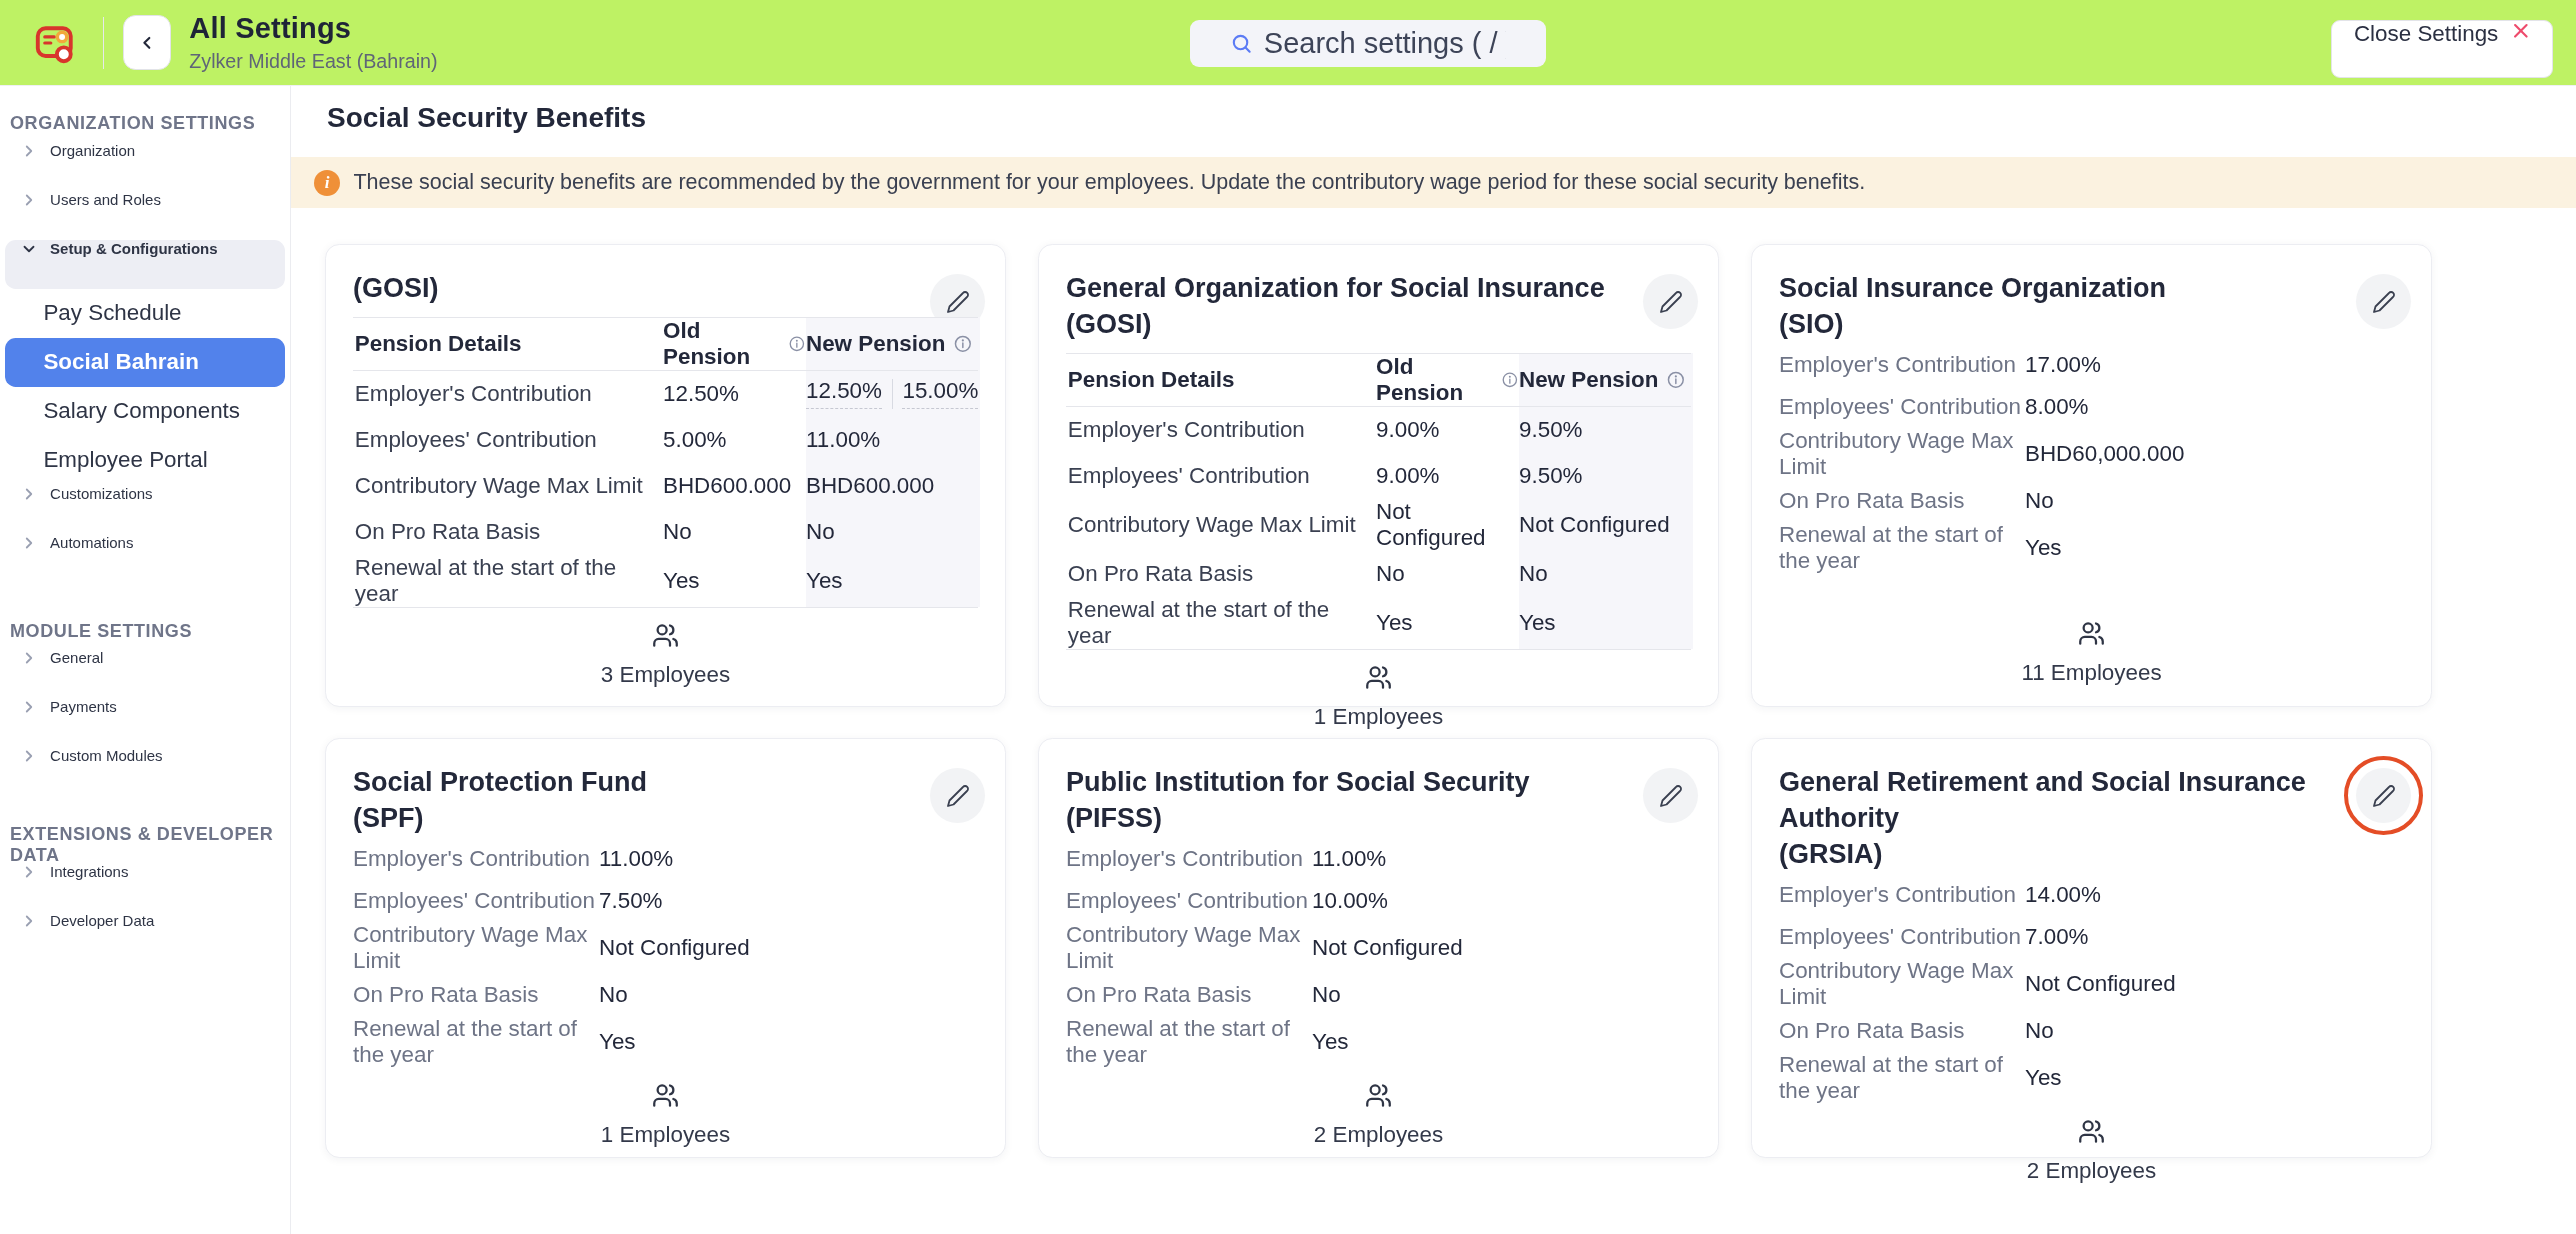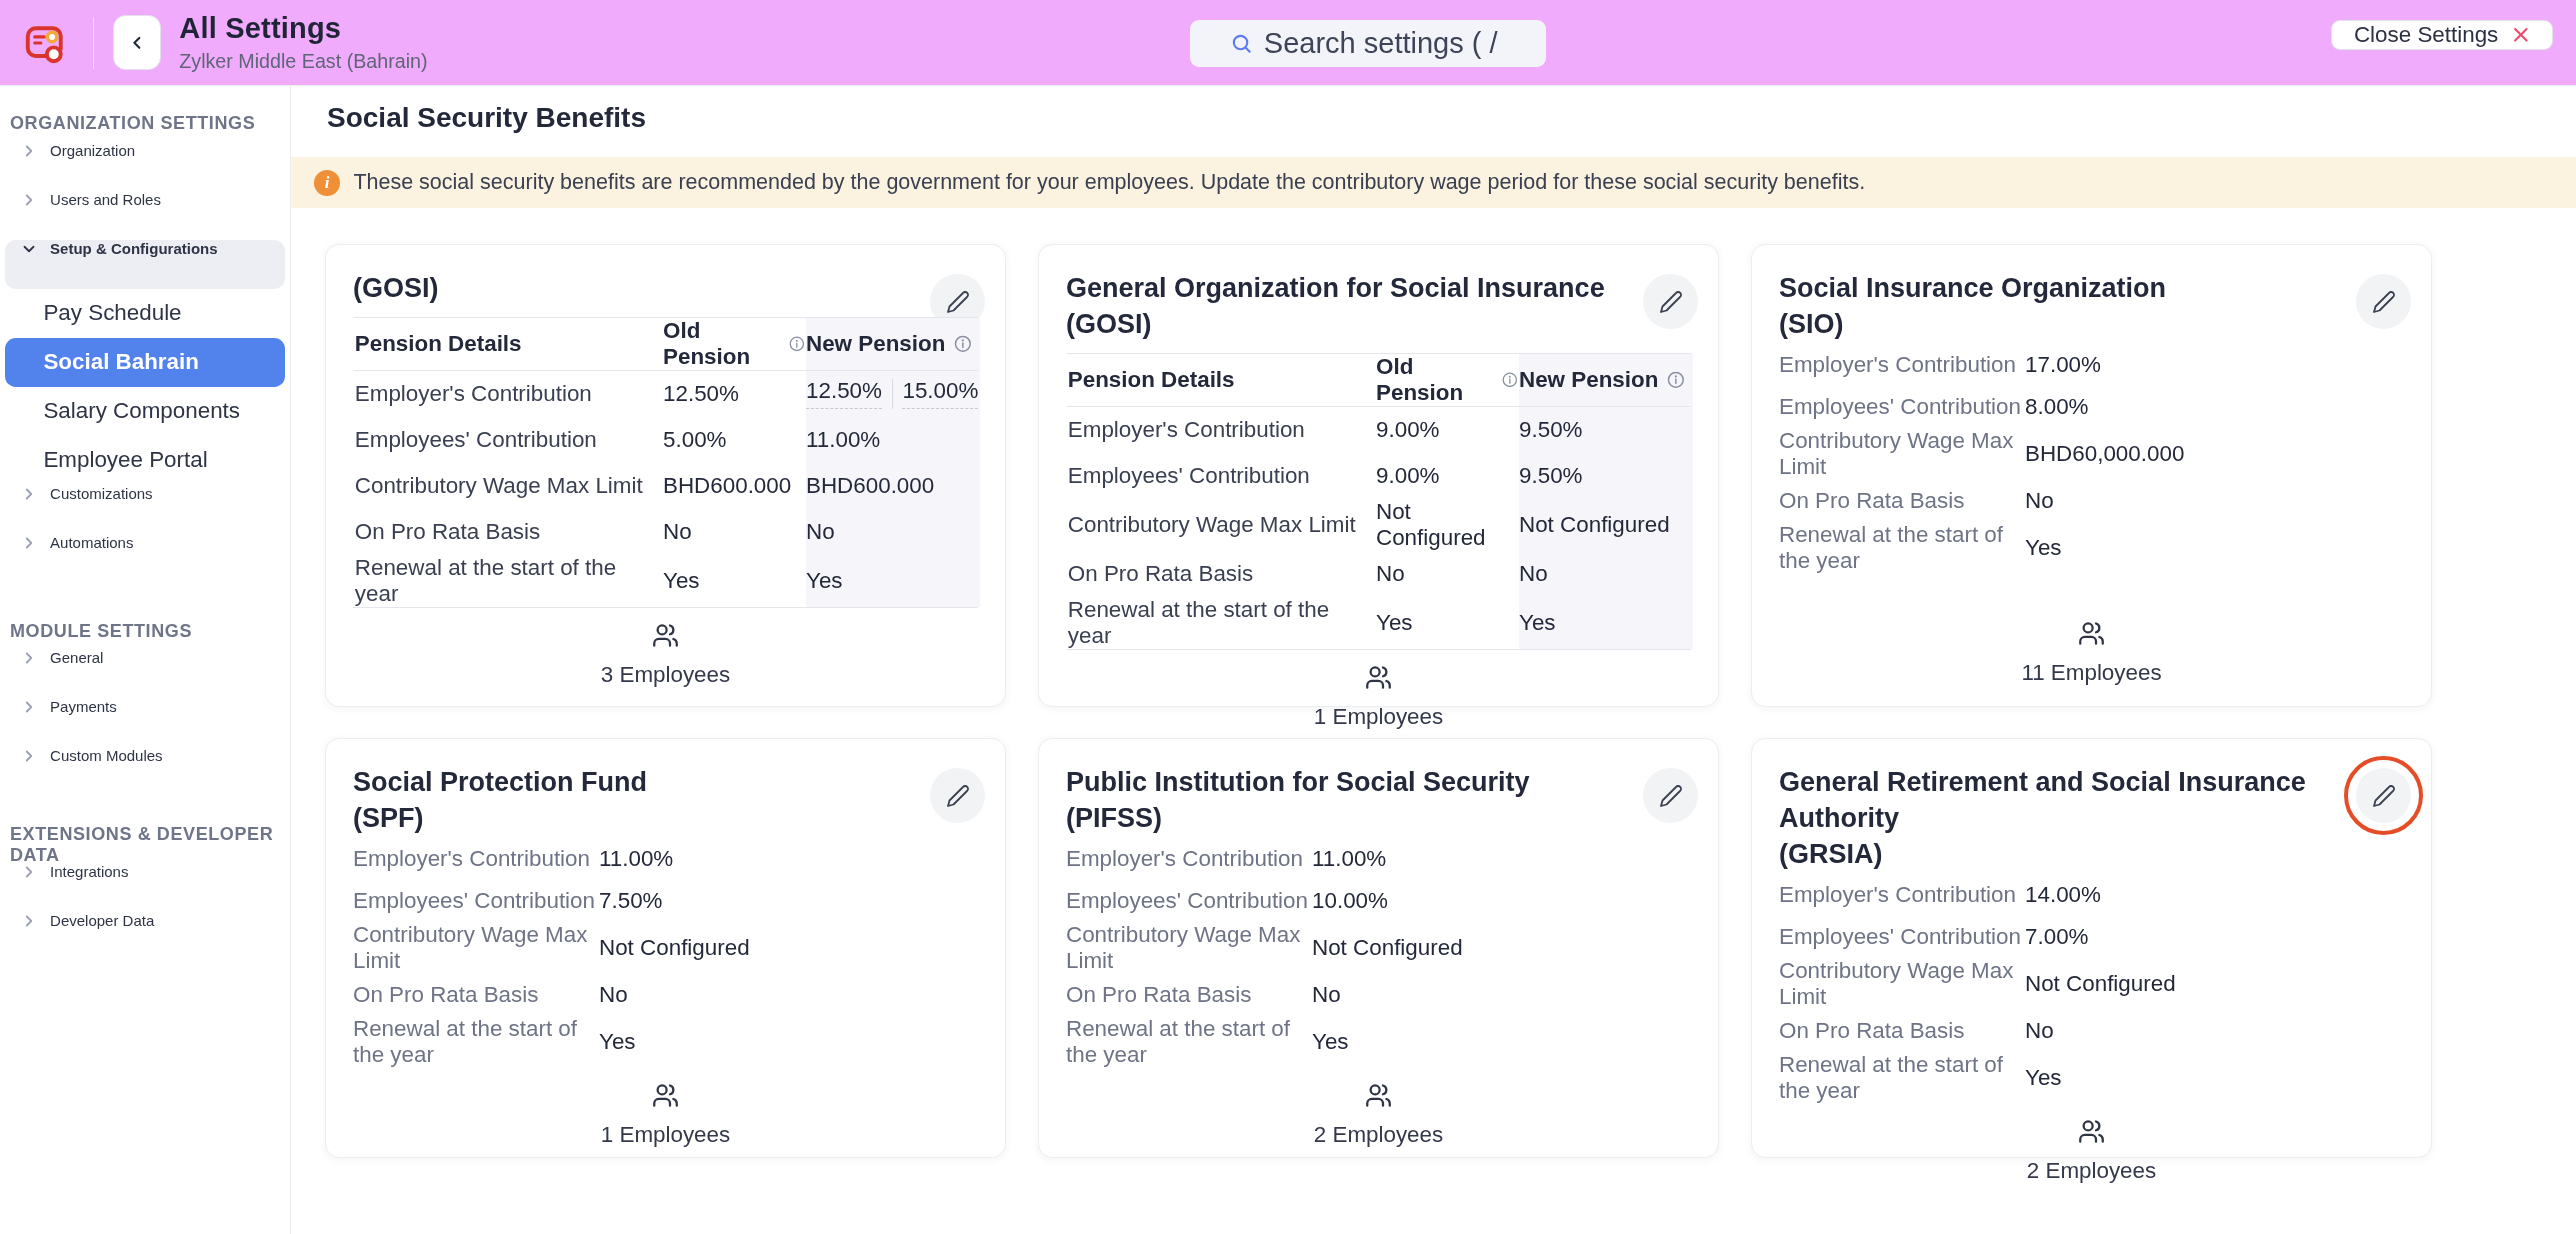--- a/index.html
+++ b/index.html
@@ -5,21 +5,21 @@
   * { box-sizing: border-box; margin: 0; padding: 0; }
   html, body { width: 2576px; height: 1234px; overflow: hidden; }
   body {
     font-family: "Liberation Sans", "DejaVu Sans", sans-serif;
     background: #ffffff; color: #23283A;
   }
 
   
   .header {
     height: 86px; display: flex; align-items: center;
-    padding: 0 19px; position: relative; background: #f0abfc;
+    padding: 0 29px; position: relative; background: #bef264;
     border-bottom: 0.9px solid #EFF0F3;
   }
   .logo-wrap { width: 54px; display: flex; align-items: center; justify-content: center; }
   .hdr-divider { width: 0.9px; height: 52px; background: #E7E8EC; margin: 0 19.7px; }
   .back-btn {
     width: 48px; height: 55px; background: #fff; border: 0.9px solid #E2E3E8;
     border-radius: 12.5px; display: flex; align-items: center; justify-content: center;
     cursor: pointer;
   }
   .htitles { margin-left: 18px; }
@@ -30,23 +30,23 @@
     background: #F3F4F9; border-radius: 9px;
     display: flex; align-items: center; justify-content: center; gap: 10.7px;
     cursor: text;
   }
   .search-box input {
     background: transparent; border: none; outline: none;
     font-family: inherit; font-size: 29px; color: #353B50; width: 242px;
   }
   .search-box input::placeholder { color: #3D4458; opacity: 1; }
   .close-btn {
-    position: absolute; right: 23px; top: 19.7px; height: 30px; padding: 0 21.5px;
+    position: absolute; right: 23px; top: 19.7px; height: 58px; padding: 0 21.5px;
     background: #fff; border: 0.9px solid #E3E4E9; border-radius: 9px;
-    display: flex; align-items: center; gap: 12.5px;
+    display: flex; align-items: flex-start; gap: 12.5px;
     font-size: 22.4px; color: #2B3042; font-family: inherit; cursor: pointer;
   }
 
   
   .bodywrap { display: flex; height: 1148px; }
 
   
   .sidebar {
     width: 291px; min-width: 291px; border-right: 0.9px solid #EBECF0;
     padding-top: 27px; background: #fff;

